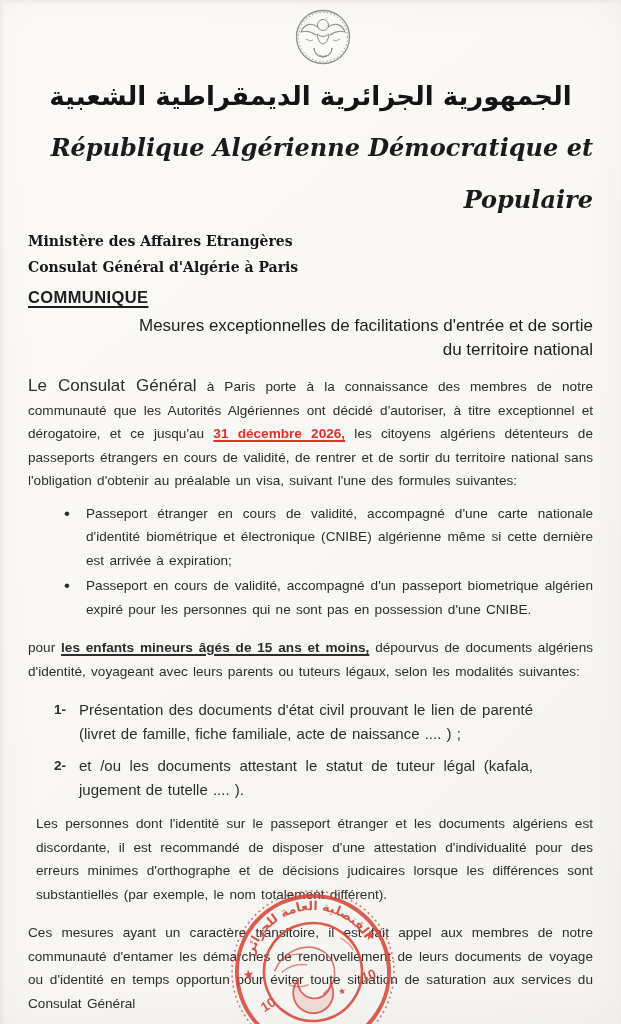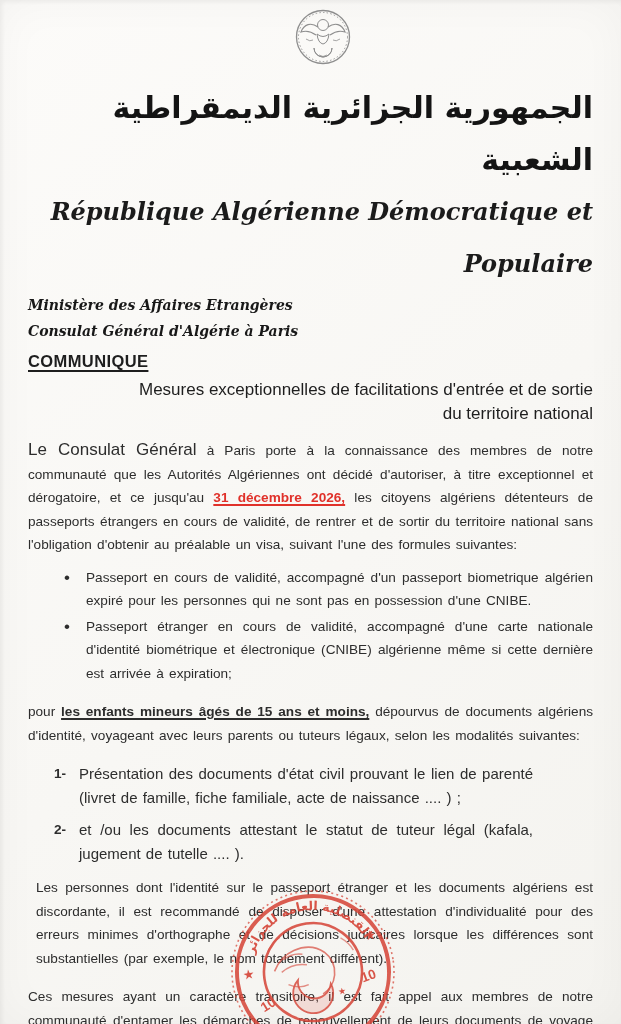--- a/index.html
+++ b/index.html
@@ -7,29 +7,29 @@
   body { margin:0; background:#e9e8e6; display:flex; justify-content:center; }
   .page {
     width:621px; height:1024px; position:relative; overflow:hidden;
     background:linear-gradient(140deg,#fcfbf9 0%,#f8f7f4 55%,#f4f3ef 100%);
     box-shadow:inset 0 0 45px rgba(0,0,0,0.035), inset 2px 2px 4px rgba(0,0,0,0.05);
     font-family:"Liberation Sans", sans-serif; color:var(--ink);
     padding:8px 28px 0;
   }
   .emblem { display:block; margin:0 auto; transform:translateX(12px); }
   .arabic-title {
-    text-align:right; direction:rtl; font-family:"DejaVu Sans", sans-serif;
-    font-weight:bold; font-size:30px; line-height:52px; color:#141414; margin-top:16px;
+    text-align:center; direction:rtl; font-family:"DejaVu Sans", sans-serif;
+    font-weight:bold; font-size:26px; line-height:52px; color:#141414; margin-top:4px;
   }
   .republic {
     text-align:right; font-family:"DejaVu Serif", serif; font-style:italic;
     font-weight:600; font-size:24px; line-height:52px; color:#1b1b1b;
   }
   .subheader { display:flex; justify-content:space-between; align-items:flex-start; margin-top:2px; height:54px; }
-  .fr-script { font-family:"DejaVu Serif", serif; font-style:italic; font-weight:700; font-size:14px; line-height:26px; color:#181818; }
+  .fr-script { font-family:"DejaVu Serif", serif; font-weight:700; font-size:14px; line-height:26px; color:#181818; }
   .ar-script { font-family:"DejaVu Sans", sans-serif; direction:rtl; text-align:right; font-size:14.5px; line-height:25px; color:#2a2a2a; }
   .communique { text-align:left; margin-top:6px; height:24px; }
   .communique span {
     font-weight:bold; font-size:16.5px; letter-spacing:0.4px; color:#1e1e1e;
     text-decoration:underline; text-decoration-thickness:2px; text-underline-offset:3px;
   }
   .doc-title { text-align:right; font-weight:normal; font-size:17px; line-height:24px; color:#1e1e1e; margin:2px 0 0; }
   .par { font-size:13.6px; line-height:23.5px; text-align:justify; margin:0; word-spacing:1.5px; }
   .p1 { margin-top:12px; }
   .lead { font-size:17px; }
@@ -90,22 +90,22 @@
   <h1 class="doc-title">
     <span>Mesures exceptionnelles de facilitations d'entrée et de sortie</span><br>
     <span>du territoire national</span>
   </h1>
 
   <p class="par p1">
     <span class="lead">Le Consulat Général</span><span> à Paris porte à la connaissance des membres de notre communauté que les Autorités Algériennes ont décidé d'autoriser, à titre exceptionnel et dérogatoire, et ce jusqu'au </span><span class="red-date">31 décembre 2026,</span><span> les citoyens algériens détenteurs de passeports étrangers en cours de validité, de rentrer et de sortir du territoire national sans l'obligation d'obtenir au préalable un visa, suivant l'une des formules suivantes:</span>
   </p>
 
   <ul class="bullets">
+    <li><span>Passeport étranger en cours de validité, accompagné d'une carte nationale d'identité biométrique et électronique (CNIBE) algérienne même si cette dernière est arrivée à expiration;</span></li>
     <li><span>Passeport en cours de validité, accompagné d'un passeport biometrique algérien expiré pour les personnes qui ne sont pas en possession d'une CNIBE.</span></li>
-    <li><span>Passeport étranger en cours de validité, accompagné d'une carte nationale d'identité biométrique et électronique (CNIBE) algérienne même si cette dernière est arrivée à expiration;</span></li>
   </ul>
 
   <p class="par p2">
     <span>pour </span><span class="emph">les enfants mineurs âgés de 15 ans et moins,</span><span> dépourvus de documents algériens d'identité, voyageant avec leurs parents ou tuteurs légaux, selon les modalités suivantes:</span>
   </p>
 
   <div class="numbered">
     <div class="numrow">
       <span class="num">1-</span>
       <span class="ntext">Présentation des documents d'état civil prouvant le lien de parenté (livret de famille, fiche familiale, acte de naissance .... ) ;</span>

